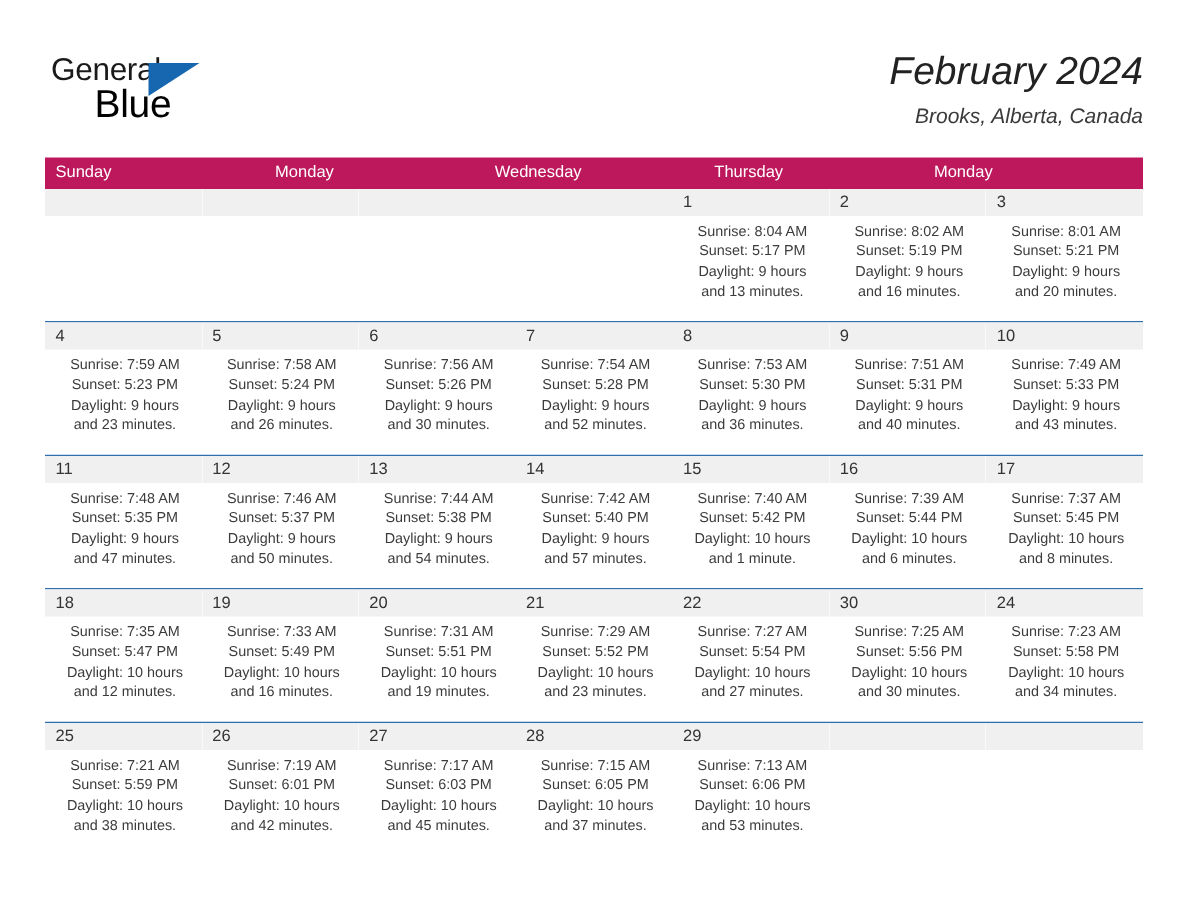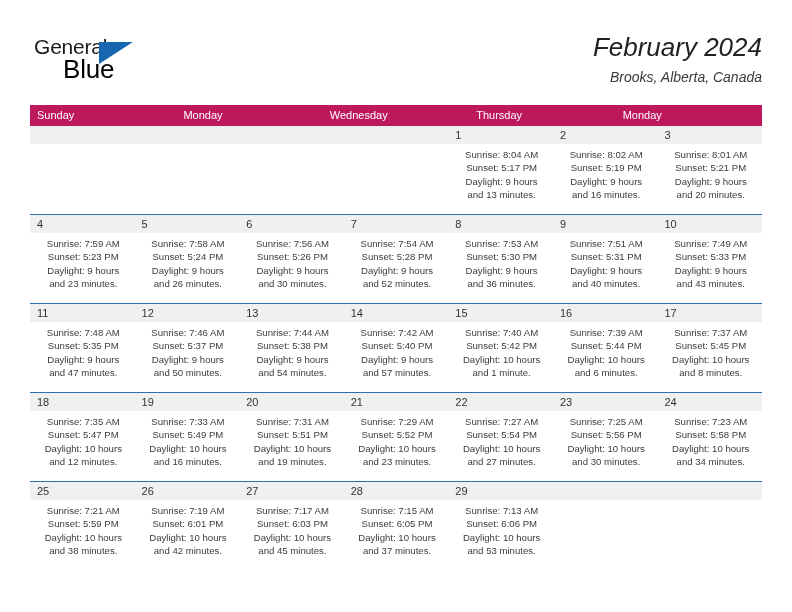--- a/index.html
+++ b/index.html
@@ -393,21 +393,21 @@
           <div class="day-cell">
             <div class="day-number-band">22</div>
             <div class="day-body">
               <div class="day-line">Sunrise: 7:27 AM</div>
               <div class="day-line">Sunset: 5:54 PM</div>
               <div class="day-line">Daylight: 10 hours</div>
               <div class="day-line">and 27 minutes.</div>
             </div>
           </div>
           <div class="day-cell">
-            <div class="day-number-band">23</div>
+            <div class="day-number-band">30</div>
             <div class="day-body">
               <div class="day-line">Sunrise: 7:25 AM</div>
               <div class="day-line">Sunset: 5:56 PM</div>
               <div class="day-line">Daylight: 10 hours</div>
               <div class="day-line">and 30 minutes.</div>
             </div>
           </div>
           <div class="day-cell">
             <div class="day-number-band">24</div>
             <div class="day-body">

